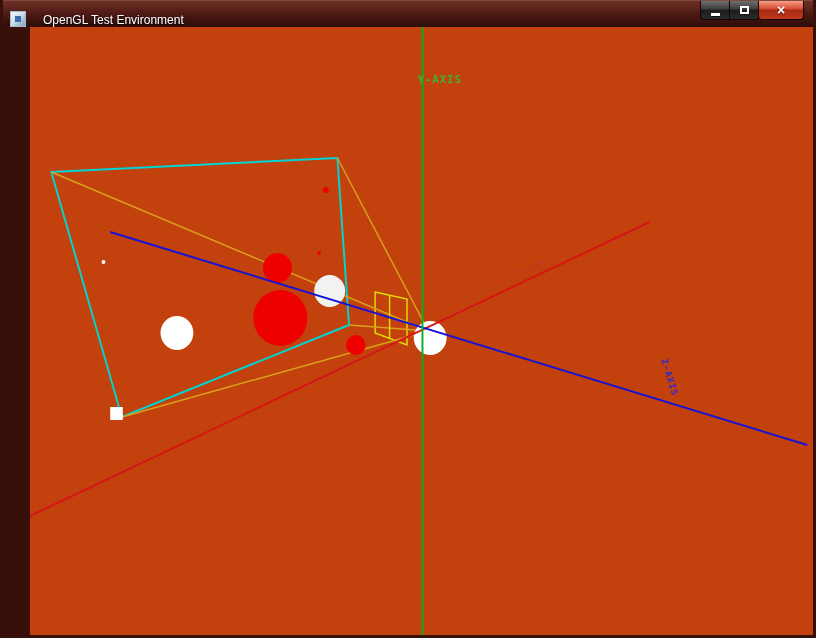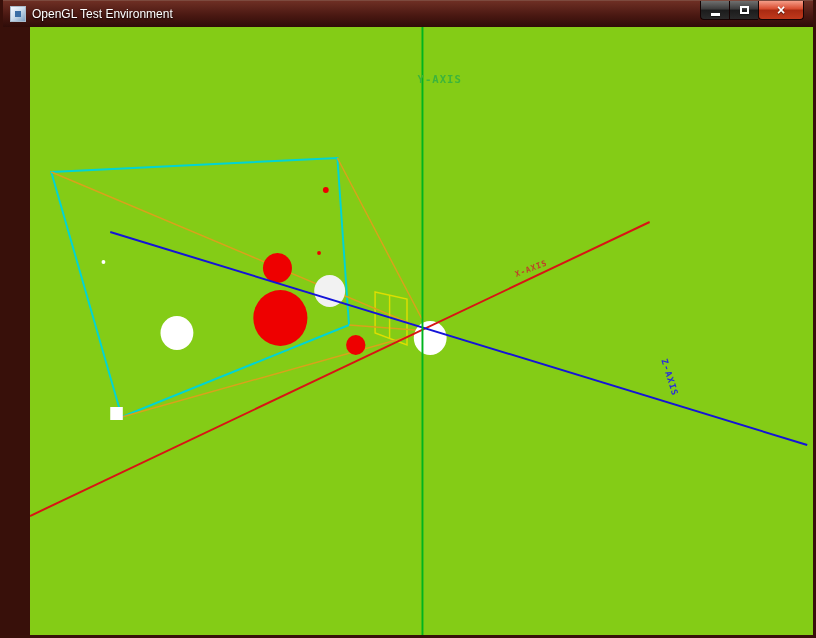--- a/index.html
+++ b/index.html
@@ -3,24 +3,24 @@
 <meta charset="utf-8">
 <style>
   html,body{margin:0;padding:0;background:#000;}
   body{width:816px;height:638px;overflow:hidden;font-family:"Liberation Sans",sans-serif;}
   .window{
     width:816px;height:638px;box-sizing:border-box;display:flex;flex-direction:column;
     border-left:3px solid #38100a;border-right:3px solid #38100a;border-bottom:3px solid #38100a;
     background:#38100a;
   }
   .titlebar{
-    height:27px;flex:0 0 27px;display:flex;align-items:center;position:relative;
+    height:27px;flex:0 0 27px;display:flex;align-items:flex-end;position:relative;
     padding-left:7px;
     background:linear-gradient(to bottom,#6e2f24 0%,#4a1812 55%,#2e0c08 100%);
-    border-top:1px solid #7c4a3e;box-sizing:border-box;
+    border-top:1px solid #7c4a3e;box-sizing:border-box;gap:11px;
   }
   .app-icon{
     width:16px;height:16px;flex:0 0 16px;border:1px solid #aabccc;box-sizing:border-box;
     background:linear-gradient(135deg,#f4f8ff 0%,#cfe0ee 45%,#7d9fc0 100%);
   }
   .app-icon-inner{width:6px;height:6px;margin:4px;background:#3a6ea5;}
   .title{
     color:#ffffff;font-size:12px;margin-left:6px;flex:1;white-space:nowrap;
     text-shadow:0 1px 2px #000;
   }
@@ -35,21 +35,21 @@
   }
   .btn.min{border-radius:0 0 0 4px;border-right:none;}
   .btn.max{border-right:none;}
   .btn.close{
     width:46px;border-radius:0 0 4px 4px;
     background:linear-gradient(to bottom,#f59d88 0%,#d7492d 45%,#a82a12 50%,#c0391c 100%);
   }
   .min-glyph{width:9px;height:3px;background:#ffffff;margin-top:9px;box-shadow:0 1px 1px #00000088;}
   .max-glyph{width:9px;height:8px;border:2px solid #ffffff;box-sizing:border-box;box-shadow:0 1px 1px #00000066;}
   .close-glyph{color:#ffffff;font-size:14px;font-weight:bold;line-height:17px;text-shadow:0 1px 1px #00000099;}
-  .viewport{flex:1 1 auto;background:#84cc16;position:relative;overflow:hidden;margin-left:27px;}
+  .viewport{flex:1 1 auto;background:#c2410c;position:relative;overflow:hidden;margin-left:27px;}
   .viewport svg{display:block;width:100%;height:100%;}
 </style>
 </head>
 <body>
 
 <div class="window">
 
   <div class="titlebar">
     <div class="app-icon">
       <div class="app-icon-inner"></div>

